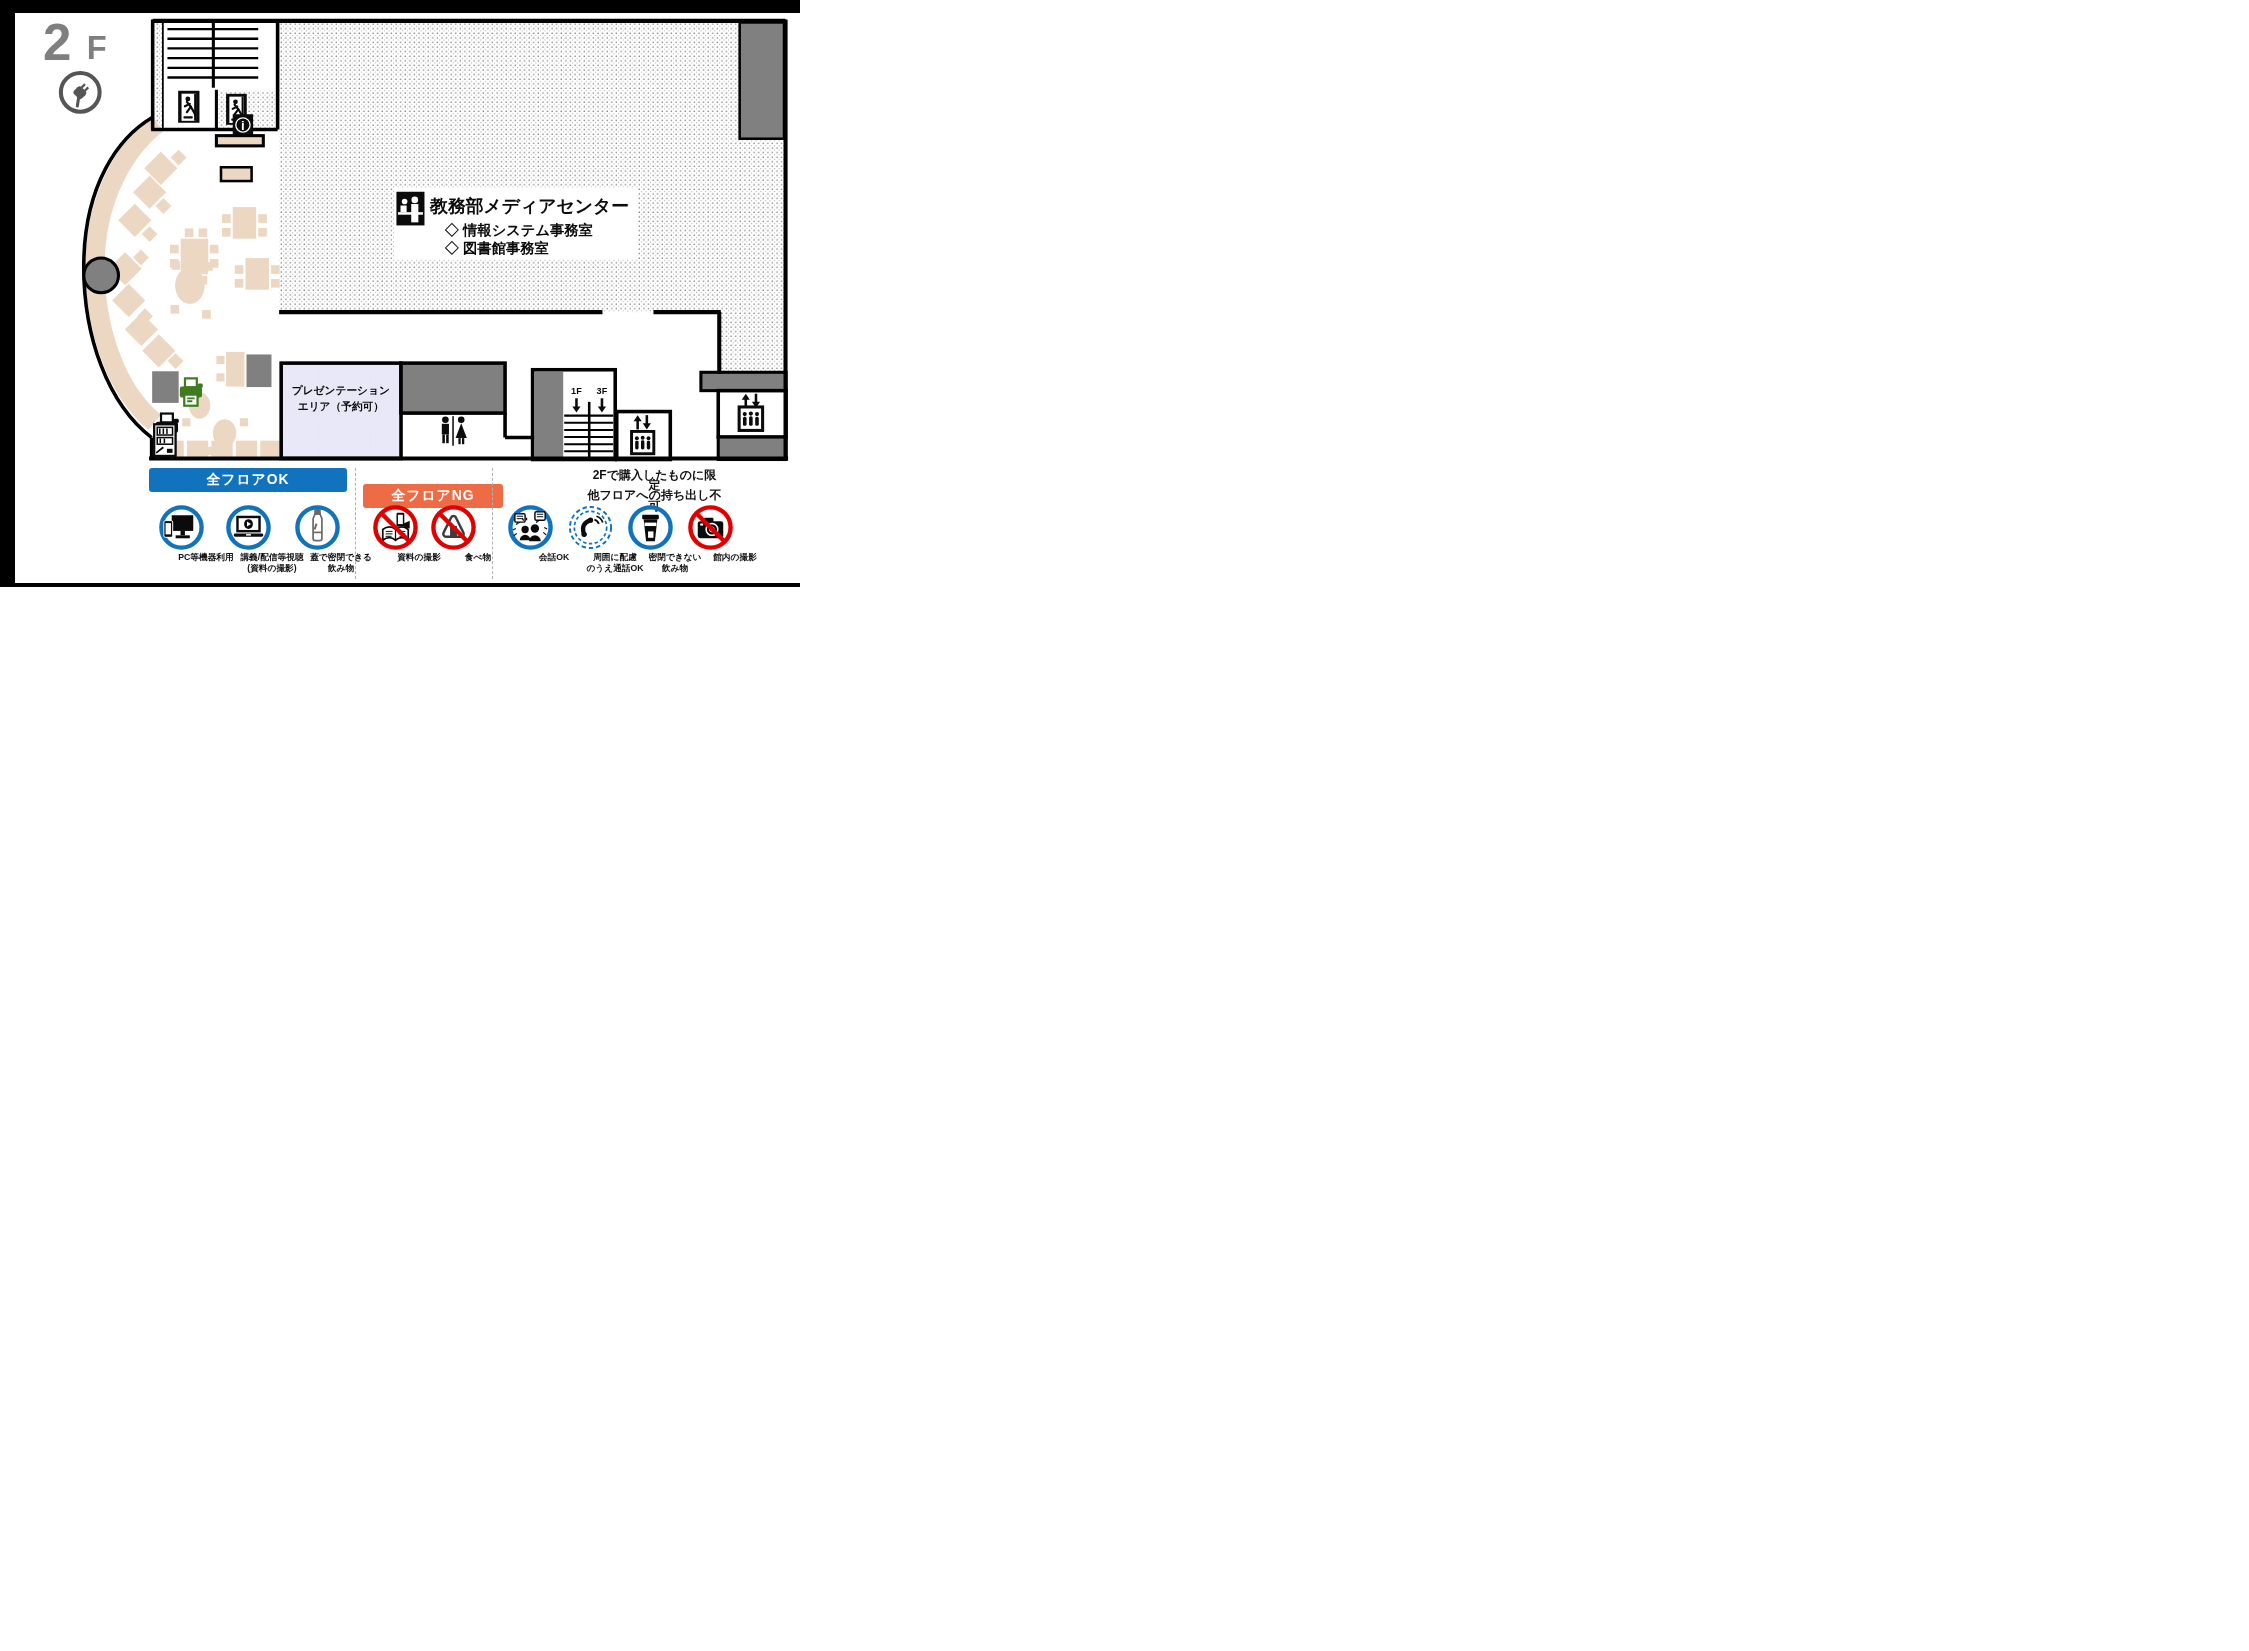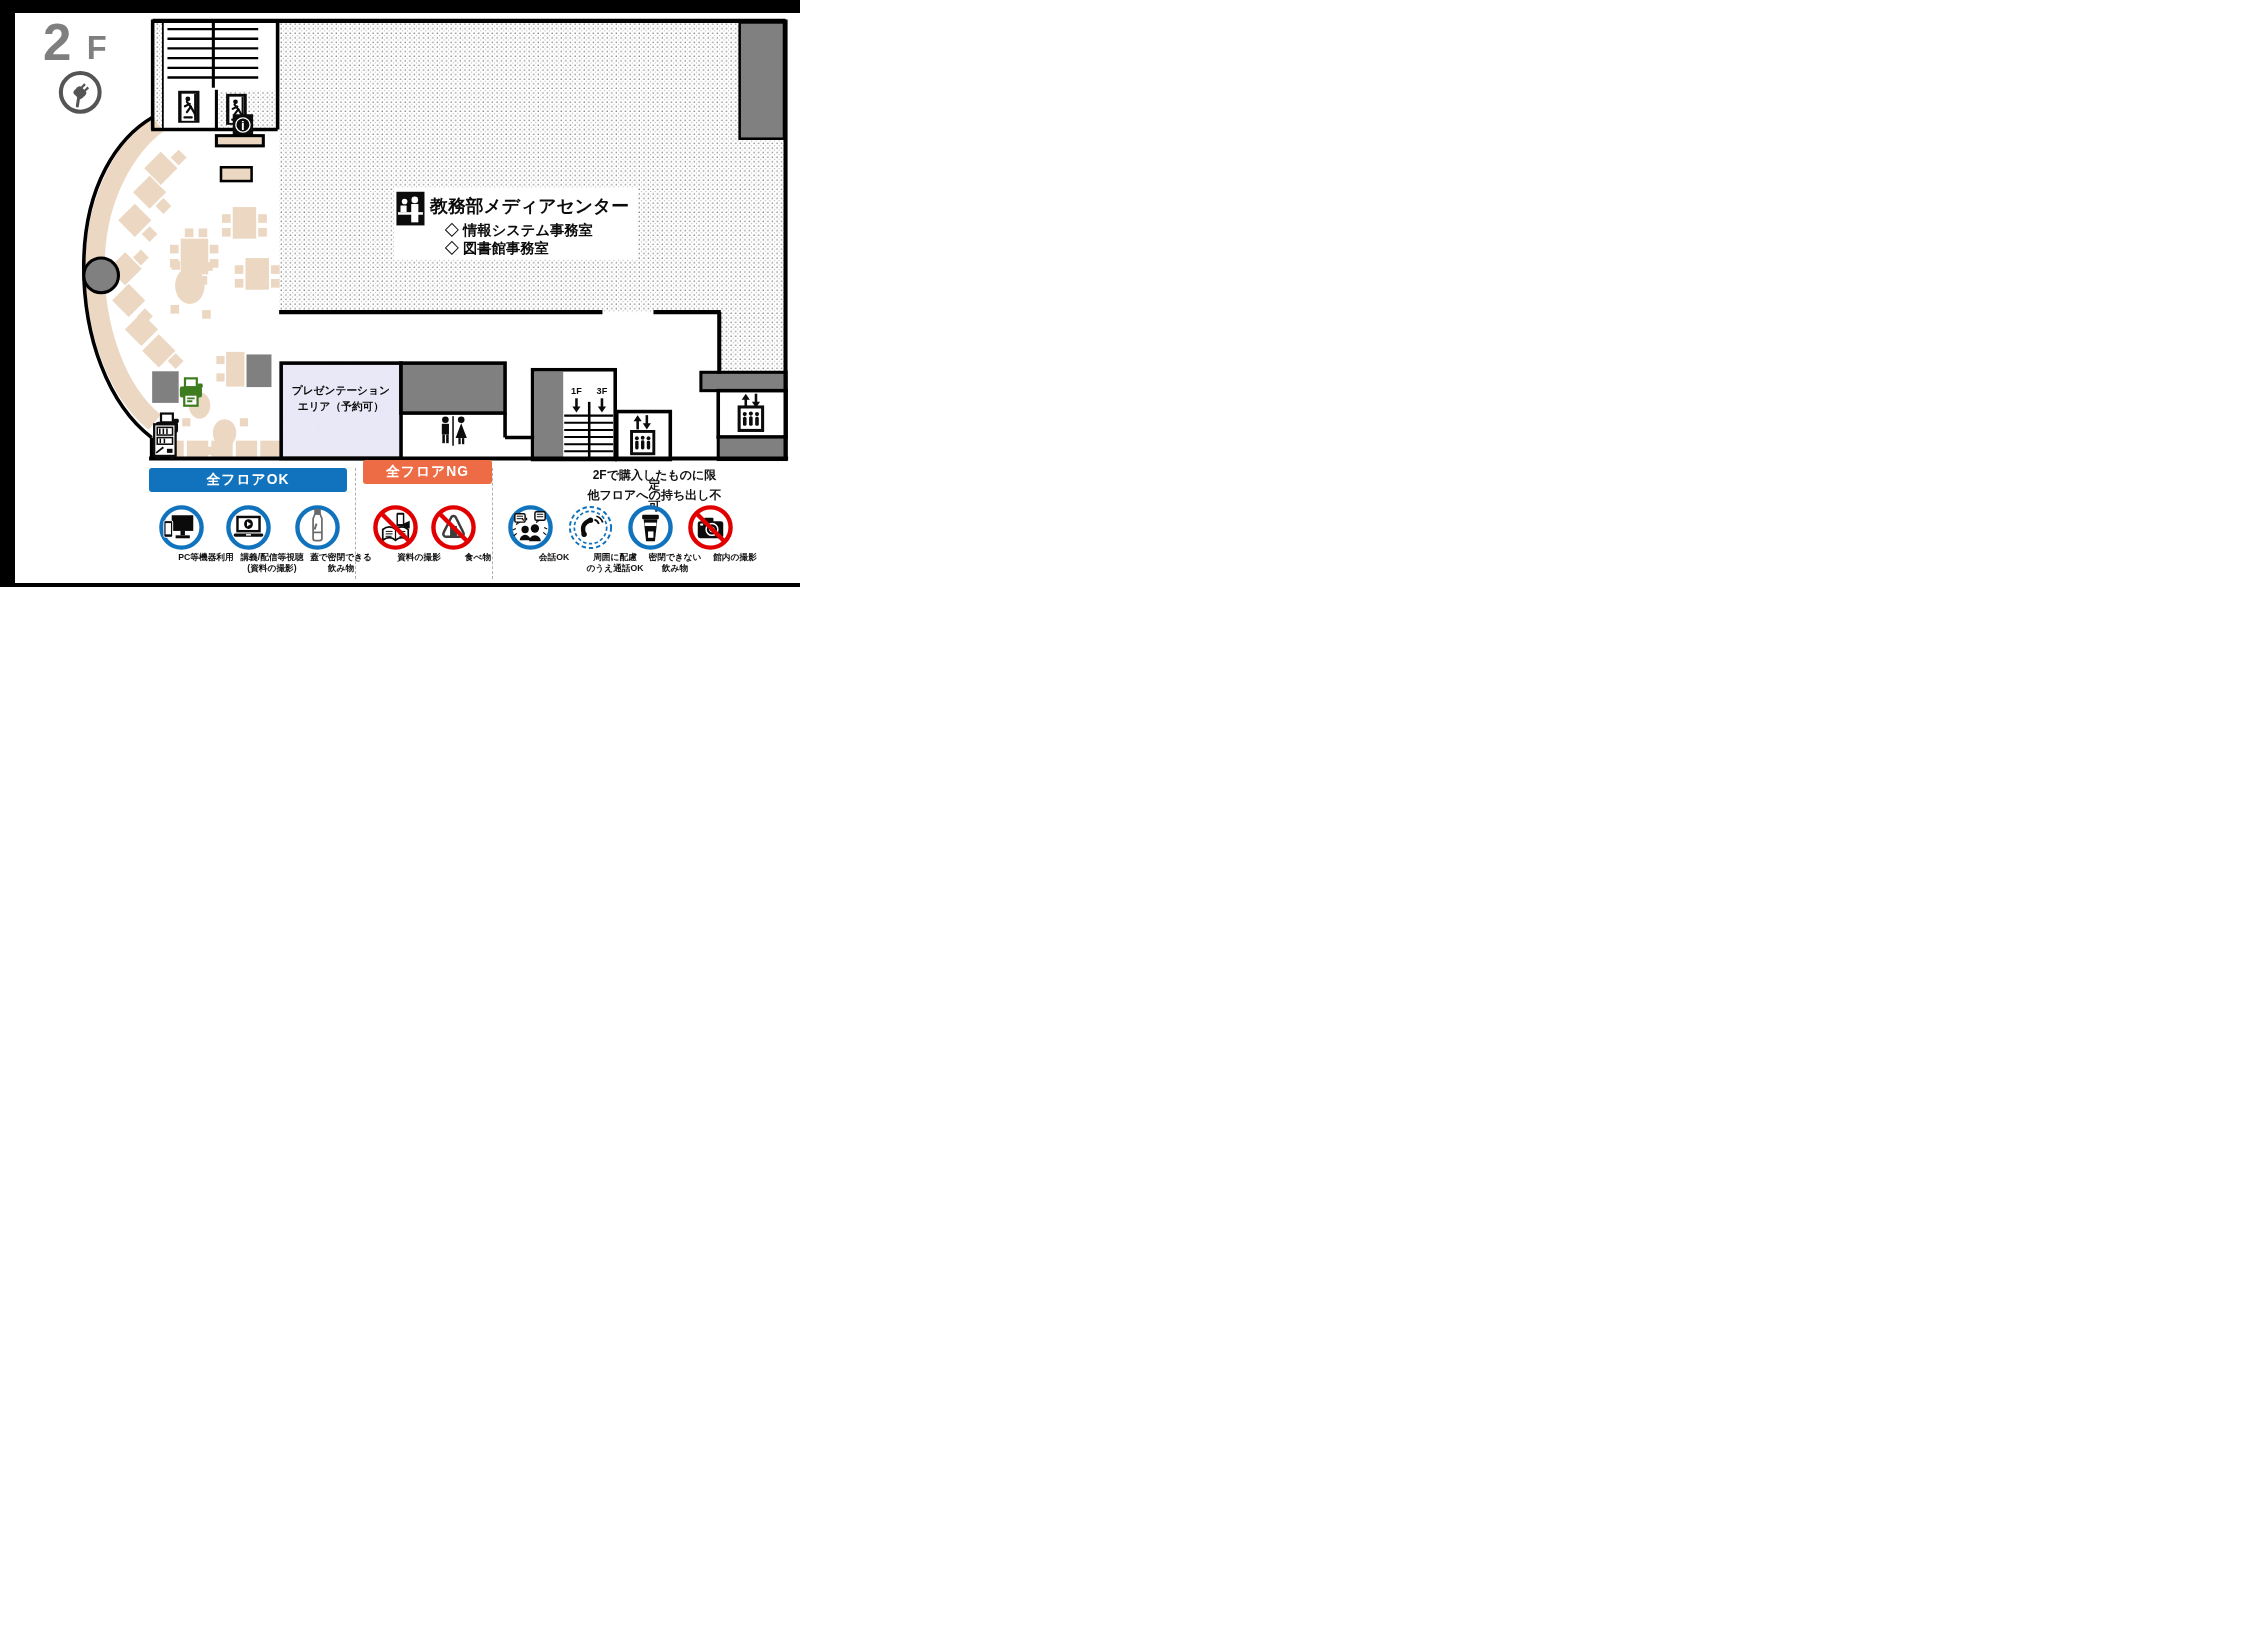--- a/index.html
+++ b/index.html
@@ -8,21 +8,21 @@
     --presentation-lavender:#ebebf8; --printer-green:#3e7d1f; --wall-black:#000000;
   }
   *{margin:0;padding:0;box-sizing:border-box;}
   html,body{width:800px;height:587px;background:#fff;font-family:"Liberation Sans",sans-serif;overflow:hidden;}
   .stage{position:relative;width:800px;height:587px;background:#fff;}
   .frame{position:absolute;background:#000;}
   .plan-svg{position:absolute;left:0;top:0;}
   .pill{position:absolute;display:flex;align-items:center;justify-content:center;
         color:#fff;font-weight:bold;font-size:13.8px;border-radius:3px;letter-spacing:1px;}
   .pill-ok{left:149px;top:468px;width:198px;height:23.5px;background:var(--accent-blue);}
-  .pill-ng{left:363px;top:460px;width:129px;height:23.5px;background:var(--accent-orange);}
+  .pill-ng{left:363px;top:484px;width:140px;height:23.5px;background:var(--accent-orange);}
   .licon{position:absolute;width:49px;height:49px;}
   .lbl{position:absolute;transform:translateX(-50%);text-align:center;font-weight:bold;
        font-size:8.7px;line-height:10.7px;color:#111;white-space:nowrap;margin-left:24px;}
   .note{position:absolute;left:587px;top:470px;width:135px;text-align:center;
         font-weight:bold;font-size:12px;line-height:10.2px;color:#111;}
   .sep{position:absolute;top:468px;height:111px;border-left:1.5px dashed #b0b0b0;}
   text{font-family:"Liberation Sans",sans-serif;}
 </style>
 </head>
 <body>

